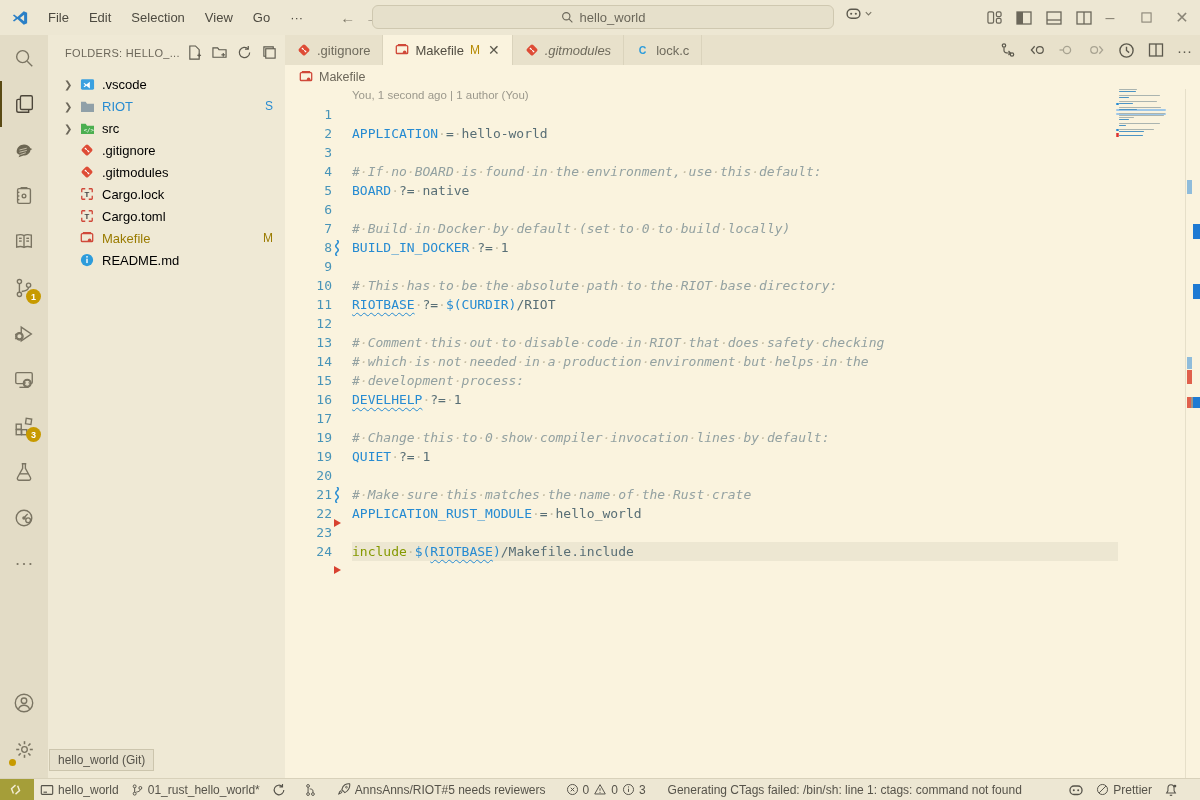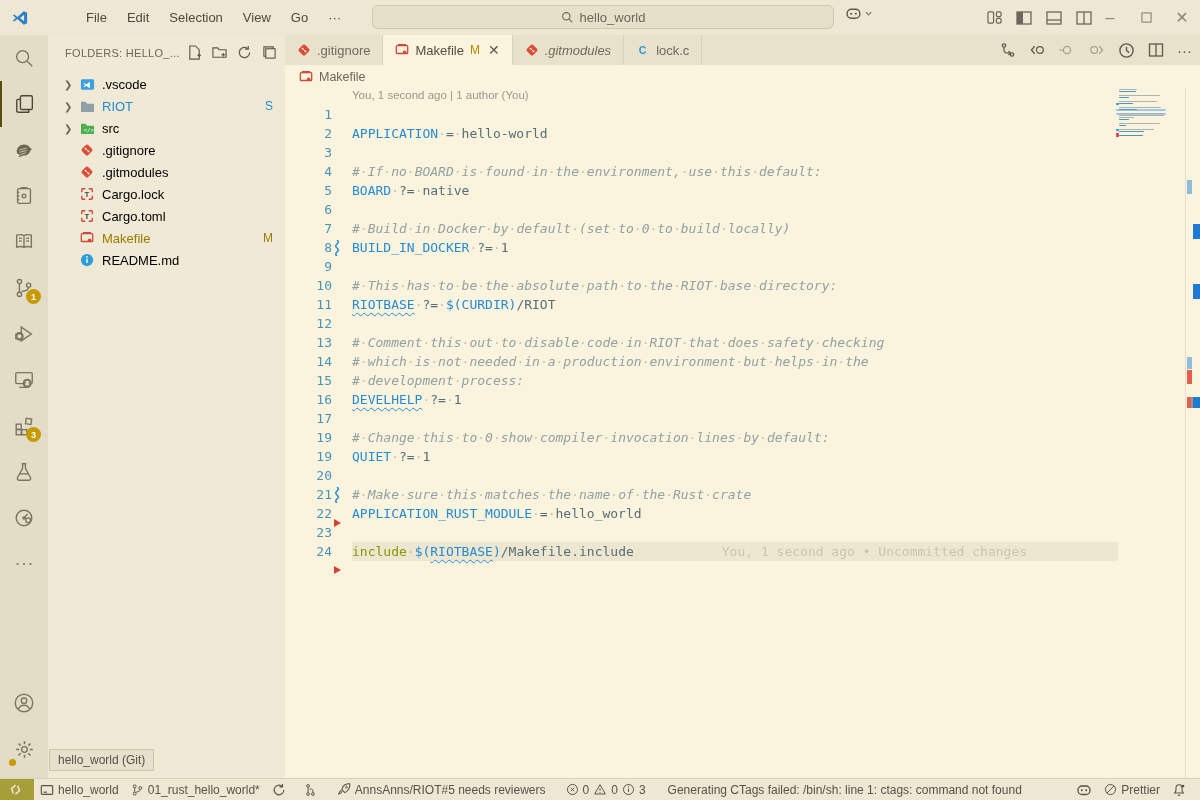--- a/index.html
+++ b/index.html
@@ -1,20 +1,20 @@
 <!DOCTYPE html>
 <html><head>
 <meta charset="utf-8">
 <style>
   * { margin:0; padding:0; box-sizing:border-box; }
   html,body { width:1200px; height:800px; overflow:hidden; font-family:"Liberation Sans",sans-serif; }
   body { background:#FAF3DE; color:#586E75; position:relative; }
 
   
-  .titlebar { height:35px; background:#EDE7D3; display:flex; align-items:center; position:relative;gap:38px; }
+  .titlebar { height:35px; background:#EDE7D3; display:flex; align-items:center; position:relative; }
   .vscode-logo { width:18px; height:18px; margin:0 10px 0 11px; }
   .menus { display:flex; gap:2px; }
   .menu-item { padding:4px 9px; font-size:13px; color:#4d4a40; border-radius:5px; cursor:default; }
   .nav-arrows { display:flex; gap:10px; margin-left:28px; color:#7d7868; font-size:15px; }
   .search-box { position:absolute; left:372px; top:5px; width:462px; height:24px; background:#E6E0CB;
     border:1px solid #CFC8B0; border-radius:6px; display:flex; align-items:center; justify-content:center;
     font-size:13px; color:#6b675a; gap:6px; }
   .copilot-wrap { position:absolute; left:845px; top:5px; display:flex; align-items:center; gap:2px; color:#5c594d; }
   .tb-icons { position:absolute; right:108px; top:0; height:35px; display:flex; align-items:center; gap:14px; }
   .win-controls { position:absolute; right:0; top:0; height:35px; display:flex; align-items:center; gap:0; }
@@ -84,21 +84,21 @@
   .minimap { position:absolute; right:34px; top:0; width:50px; height:50px; }
   .mm-row { position:absolute; height:2px; border-radius:1px; }
   .ruler { position:absolute; right:0; top:0; width:15px; height:100%; border-left:1px solid rgba(90,80,50,.12); }
   .ruler-mark { position:absolute; }
 
   
   .statusbar { height:22px; background:#EDE7D3; border-top:1px solid #D8D1BA; display:flex; align-items:center;
     font-size:12px; color:#56534a; position:relative; }
   .sb-remote { height:22px; background:#A59E39; color:#F3EDD6; display:flex; align-items:center; padding:0 10px; font-size:11px; }
   .status-item { display:flex; align-items:center; gap:4px; padding:0 6px; white-space:nowrap; }
-  .status-right { position:absolute; right:8px; display:flex; align-items:center;text-align:center; }
+  .status-right { position:absolute; right:16px; display:flex; align-items:center;text-align:center; }
 
   .tooltip { position:absolute; left:49px; top:749px; background:#E6E0CC; border:1px solid #CCC5AD;
     padding:3px 8px; font-size:12px; color:#56534a; z-index:50; }
 
   svg { display:block; }
 </style>
 </head>
 <body>
 
 <div class="titlebar">
@@ -628,21 +628,20 @@
             </span>
             <span class="code-text"></span>
           </div>
           <div class="cline">
             <span class="gutter-num">24</span>
             <span class="gutter-mark">
               <span class="del-tri" style="bottom:-13px"></span>
             </span>
             <span class="band" style="width: 766px;">
               <span class="code-text"><span class="tok-k">include</span><span class="tok-o"><span class="ws">·</span></span><span class="tok-p">$(</span><span class="tok-v sq">RIOTBASE</span><span class="tok-p">)</span><span class="tok-o">/Makefile.include</span></span>
-              <span class="blame">You, 1 second ago • Uncommitted changes</span>
             </span>
           </div>
         </div>
       <div class="minimap" id="minimap">
           <div class="mm-row" style="left: 3px; top: 0px; width: 17.68px; height: 1.4px; background: rgb(170, 180, 176);"></div>
           <div class="mm-row" style="left: 3px; top: 2px; width: 17px; height: 1.4px; background: rgb(76, 148, 196);"></div>
           <div class="mm-row" style="left: 3px; top: 6px; width: 40.8px; height: 1.4px; background: rgb(170, 180, 176);"></div>
           <div class="mm-row" style="left: 3px; top: 8px; width: 10.2px; height: 1.4px; background: rgb(76, 148, 196);"></div>
           <div class="mm-row" style="left: 3px; top: 12px; width: 38.08px; height: 1.4px; background: rgb(170, 180, 176);"></div>
           <div class="mm-row" style="left: 3px; top: 14px; width: 13.6px; height: 1.4px; background: rgb(76, 148, 196);"></div>

